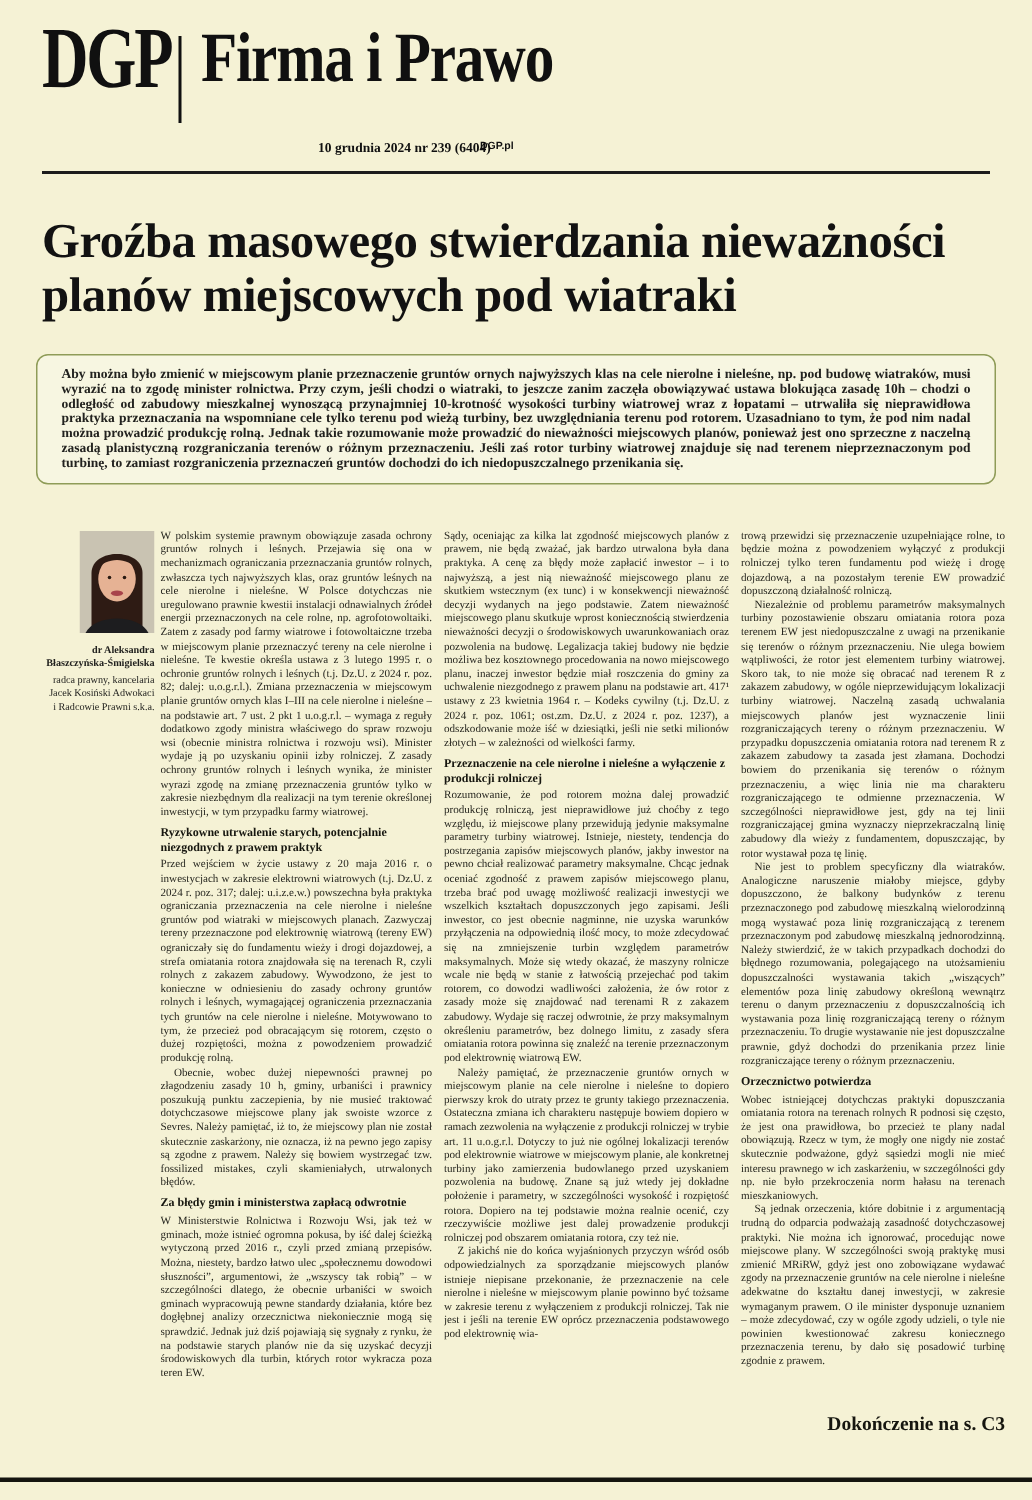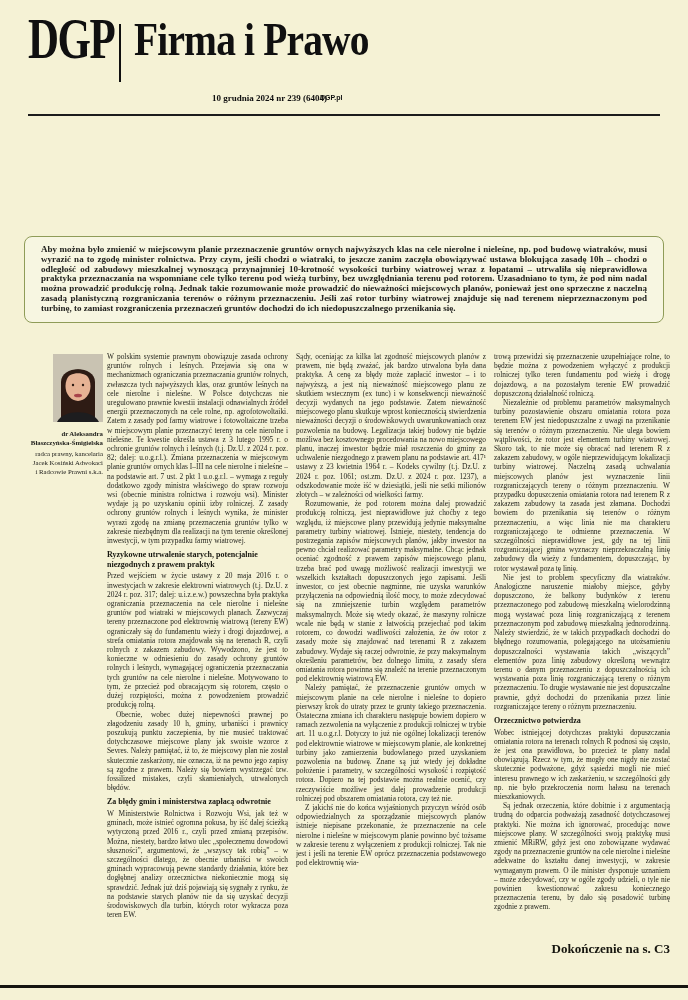--- a/index.html
+++ b/index.html
@@ -65,20 +65,21 @@
 <div class="page">
 
   <div class="brand">DGP</div>
   <div class="brand-divider"></div>
   <div class="masthead-title">Firma i Prawo</div>
   <div class="dateline">10 grudnia 2024 nr 239 (6404)</div>
   <div class="site">DGP.pl</div>
   <div class="masthead-rule"></div>
 
 
+  <h1 class="headline">Groźba masowego stwierdzania nieważności planów miejscowych pod wiatraki</h1>
 
   <div class="lead-box">
     <p class="lead">Aby można było zmienić w miejscowym planie przeznaczenie gruntów ornych najwyższych klas na cele nierolne i nieleśne, np. pod budowę wiatraków, musi wyrazić na to zgodę minister rolnictwa. Przy czym, jeśli chodzi o wiatraki, to jeszcze zanim zaczęła obowiązywać ustawa blokująca zasadę 10h – chodzi o odległość od zabudowy mieszkalnej wynoszącą przynajmniej 10-krotność wysokości turbiny wiatrowej wraz z łopatami – utrwaliła się nieprawidłowa praktyka przeznaczania na wspomniane cele tylko terenu pod wieżą turbiny, bez uwzględniania terenu pod rotorem. Uzasadniano to tym, że pod nim nadal można prowadzić produkcję rolną. Jednak takie rozumowanie może prowadzić do nieważności miejscowych planów, ponieważ jest ono sprzeczne z naczelną zasadą planistyczną rozgraniczania terenów o różnym przeznaczeniu. Jeśli zaś rotor turbiny wiatrowej znajduje się nad terenem nieprzeznaczonym pod turbinę, to zamiast rozgraniczenia przeznaczeń gruntów dochodzi do ich niedopuszczalnego przenikania się.</p>
   </div>
 
   <aside class="author">
     <svg class="author-photo" viewBox="0 0 50 68" xmlns="http://www.w3.org/2000/svg">
       <rect width="50" height="68" fill="#c9c3b2"></rect>
       <path d="M8,66 L8,28 C8,11 42,11 42,28 L42,66 Z" fill="#2e1b14"></path>
       <ellipse cx="25" cy="32" rx="12.5" ry="15" fill="#e6b294"></ellipse>
@@ -95,20 +96,21 @@
   <section class="col col1">
       <p class="body-p">W polskim systemie prawnym obowiązuje zasada ochrony gruntów rolnych i leśnych. Przejawia się ona w mechanizmach ograniczania przeznaczania gruntów rolnych, zwłaszcza tych najwyższych klas, oraz gruntów leśnych na cele nierolne i nieleśne. W Polsce dotychczas nie uregulowano prawnie kwestii instalacji odnawialnych źródeł energii przeznaczonych na cele rolne, np. agrofotowoltaiki. Zatem z zasady pod farmy wiatrowe i fotowoltaiczne trzeba w miejscowym planie przeznaczyć tereny na cele nierolne i nieleśne. Te kwestie określa ustawa z 3 lutego 1995 r. o ochronie gruntów rolnych i leśnych (t.j. Dz.U. z 2024 r. poz. 82; dalej: u.o.g.r.l.). Zmiana przeznaczenia w miejscowym planie gruntów ornych klas I–III na cele nierolne i nieleśne – na podstawie art. 7 ust. 2 pkt 1 u.o.g.r.l. – wymaga z reguły dodatkowo zgody ministra właściwego do spraw rozwoju wsi (obecnie ministra rolnictwa i rozwoju wsi). Minister wydaje ją po uzyskaniu opinii izby rolniczej. Z zasady ochrony gruntów rolnych i leśnych wynika, że minister wyrazi zgodę na zmianę przeznaczenia gruntów tylko w zakresie niezbędnym dla realizacji na tym terenie określonej inwestycji, w tym przypadku farmy wiatrowej.</p>
       <h3 class="subhead">Ryzykowne utrwalenie starych, potencjalnie niezgodnych z prawem praktyk</h3>
       <p class="body-p">Przed wejściem w życie ustawy z 20 maja 2016 r. o inwestycjach w zakresie elektrowni wiatrowych (t.j. Dz.U. z 2024 r. poz. 317; dalej: u.i.z.e.w.) powszechna była praktyka ograniczania przeznaczenia na cele nierolne i nieleśne gruntów pod wiatraki w miejscowych planach. Zazwyczaj tereny przeznaczone pod elektrownię wiatrową (tereny EW) ograniczały się do fundamentu wieży i drogi dojazdowej, a strefa omiatania rotora znajdowała się na terenach R, czyli rolnych z zakazem zabudowy. Wywodzono, że jest to konieczne w odniesieniu do zasady ochrony gruntów rolnych i leśnych, wymagającej ograniczenia przeznaczania tych gruntów na cele nierolne i nieleśne. Motywowano to tym, że przecież pod obracającym się rotorem, często o dużej rozpiętości, można z powodzeniem prowadzić produkcję rolną.</p>
       <p class="body-p">Obecnie, wobec dużej niepewności prawnej po złagodzeniu zasady 10 h, gminy, urbaniści i prawnicy poszukują punktu zaczepienia, by nie musieć traktować dotychczasowe miejscowe plany jak swoiste wzorce z Sevres. Należy pamiętać, iż to, że miejscowy plan nie został skutecznie zaskarżony, nie oznacza, iż na pewno jego zapisy są zgodne z prawem. Należy się bowiem wystrzegać tzw. fossilized mistakes, czyli skamieniałych, utrwalonych błędów.</p>
       <h3 class="subhead">Za błędy gmin i ministerstwa zapłacą odwrotnie</h3>
       <p class="body-p">W Ministerstwie Rolnictwa i Rozwoju Wsi, jak też w gminach, może istnieć ogromna pokusa, by iść dalej ścieżką wytyczoną przed 2016 r., czyli przed zmianą przepisów. Można, niestety, bardzo łatwo ulec „społecznemu dowodowi słuszności”, argumentowi, że „wszyscy tak robią” – w szczególności dlatego, że obecnie urbaniści w swoich gminach wypracowują pewne standardy działania, które bez dogłębnej analizy orzecznictwa niekoniecznie mogą się sprawdzić. Jednak już dziś pojawiają się sygnały z rynku, że na podstawie starych planów nie da się uzyskać decyzji środowiskowych dla turbin, których rotor wykracza poza teren EW.</p>
     </section>
   <section class="col col2">
       <p class="body-p">Sądy, oceniając za kilka lat zgodność miejscowych planów z prawem, nie będą zważać, jak bardzo utrwalona była dana praktyka. A cenę za błędy może zapłacić inwestor – i to najwyższą, a jest nią nieważność miejscowego planu ze skutkiem wstecznym (ex tunc) i w konsekwencji nieważność decyzji wydanych na jego podstawie. Zatem nieważność miejscowego planu skutkuje wprost koniecznością stwierdzenia nieważności decyzji o środowiskowych uwarunkowaniach oraz pozwolenia na budowę. Legalizacja takiej budowy nie będzie możliwa bez kosztownego procedowania na nowo miejscowego planu, inaczej inwestor będzie miał roszczenia do gminy za uchwalenie niezgodnego z prawem planu na podstawie art. 417¹ ustawy z 23 kwietnia 1964 r. – Kodeks cywilny (t.j. Dz.U. z 2024 r. poz. 1061; ost.zm. Dz.U. z 2024 r. poz. 1237), a odszkodowanie może iść w dziesiątki, jeśli nie setki milionów złotych – w zależności od wielkości farmy.</p>
+      <h3 class="subhead">Przeznaczenie na cele nierolne i nieleśne a wyłączenie z produkcji rolniczej</h3>
       <p class="body-p">Rozumowanie, że pod rotorem można dalej prowadzić produkcję rolniczą, jest nieprawidłowe już choćby z tego względu, iż miejscowe plany przewidują jedynie maksymalne parametry turbiny wiatrowej. Istnieje, niestety, tendencja do postrzegania zapisów miejscowych planów, jakby inwestor na pewno chciał realizować parametry maksymalne. Chcąc jednak oceniać zgodność z prawem zapisów miejscowego planu, trzeba brać pod uwagę możliwość realizacji inwestycji we wszelkich kształtach dopuszczonych jego zapisami. Jeśli inwestor, co jest obecnie nagminne, nie uzyska warunków przyłączenia na odpowiednią ilość mocy, to może zdecydować się na zmniejszenie turbin względem parametrów maksymalnych. Może się wtedy okazać, że maszyny rolnicze wcale nie będą w stanie z łatwością przejechać pod takim rotorem, co dowodzi wadliwości założenia, że ów rotor z zasady może się znajdować nad terenami R z zakazem zabudowy. Wydaje się raczej odwrotnie, że przy maksymalnym określeniu parametrów, bez dolnego limitu, z zasady sfera omiatania rotora powinna się znaleźć na terenie przeznaczonym pod elektrownię wiatrową EW.</p>
       <p class="body-p">Należy pamiętać, że przeznaczenie gruntów ornych w miejscowym planie na cele nierolne i nieleśne to dopiero pierwszy krok do utraty przez te grunty takiego przeznaczenia. Ostateczna zmiana ich charakteru następuje bowiem dopiero w ramach zezwolenia na wyłączenie z produkcji rolniczej w trybie art. 11 u.o.g.r.l. Dotyczy to już nie ogólnej lokalizacji terenów pod elektrownie wiatrowe w miejscowym planie, ale konkretnej turbiny jako zamierzenia budowlanego przed uzyskaniem pozwolenia na budowę. Znane są już wtedy jej dokładne położenie i parametry, w szczególności wysokość i rozpiętość rotora. Dopiero na tej podstawie można realnie ocenić, czy rzeczywiście możliwe jest dalej prowadzenie produkcji rolniczej pod obszarem omiatania rotora, czy też nie.</p>
       <p class="body-p">Z jakichś nie do końca wyjaśnionych przyczyn wśród osób odpowiedzialnych za sporządzanie miejscowych planów istnieje niepisane przekonanie, że przeznaczenie na cele nierolne i nieleśne w miejscowym planie powinno być tożsame w zakresie terenu z wyłączeniem z produkcji rolniczej. Tak nie jest i jeśli na terenie EW oprócz przeznaczenia podstawowego pod elektrownię wia-</p>
     </section>
   <section class="col col3">
       <p class="body-p">trową przewidzi się przeznaczenie uzupełniające rolne, to będzie można z powodzeniem wyłączyć z produkcji rolniczej tylko teren fundamentu pod wieżę i drogę dojazdową, a na pozostałym terenie EW prowadzić dopuszczoną działalność rolniczą.</p>
       <p class="body-p">Niezależnie od problemu parametrów maksymalnych turbiny pozostawienie obszaru omiatania rotora poza terenem EW jest niedopuszczalne z uwagi na przenikanie się terenów o różnym przeznaczeniu. Nie ulega bowiem wątpliwości, że rotor jest elementem turbiny wiatrowej. Skoro tak, to nie może się obracać nad terenem R z zakazem zabudowy, w ogóle nieprzewidującym lokalizacji turbiny wiatrowej. Naczelną zasadą uchwalania miejscowych planów jest wyznaczenie linii rozgraniczających tereny o różnym przeznaczeniu. W przypadku dopuszczenia omiatania rotora nad terenem R z zakazem zabudowy ta zasada jest złamana. Dochodzi bowiem do przenikania się terenów o różnym przeznaczeniu, a więc linia nie ma charakteru rozgraniczającego te odmienne przeznaczenia. W szczególności nieprawidłowe jest, gdy na tej linii rozgraniczającej gmina wyznaczy nieprzekraczalną linię zabudowy dla wieży z fundamentem, dopuszczając, by rotor wystawał poza tę linię.</p>
       <p class="body-p">Nie jest to problem specyficzny dla wiatraków. Analogiczne naruszenie miałoby miejsce, gdyby dopuszczono, że balkony budynków z terenu przeznaczonego pod zabudowę mieszkalną wielorodzinną mogą wystawać poza linię rozgraniczającą z terenem przeznaczonym pod zabudowę mieszkalną jednorodzinną. Należy stwierdzić, że w takich przypadkach dochodzi do błędnego rozumowania, polegającego na utożsamieniu dopuszczalności wystawania takich „wiszących” elementów poza linię zabudowy określoną wewnątrz terenu o danym przeznaczeniu z dopuszczalnością ich wystawania poza linię rozgraniczającą tereny o różnym przeznaczeniu. To drugie wystawanie nie jest dopuszczalne prawnie, gdyż dochodzi do przenikania przez linie rozgraniczające tereny o różnym przeznaczeniu.</p>
       <h3 class="subhead">Orzecznictwo potwierdza</h3>
       <p class="body-p">Wobec istniejącej dotychczas praktyki dopuszczania omiatania rotora na terenach rolnych R podnosi się często, że jest ona prawidłowa, bo przecież te plany nadal obowiązują. Rzecz w tym, że mogły one nigdy nie zostać skutecznie podważone, gdyż sąsiedzi mogli nie mieć interesu prawnego w ich zaskarżeniu, w szczególności gdy np. nie było przekroczenia norm hałasu na terenach mieszkaniowych.</p>

